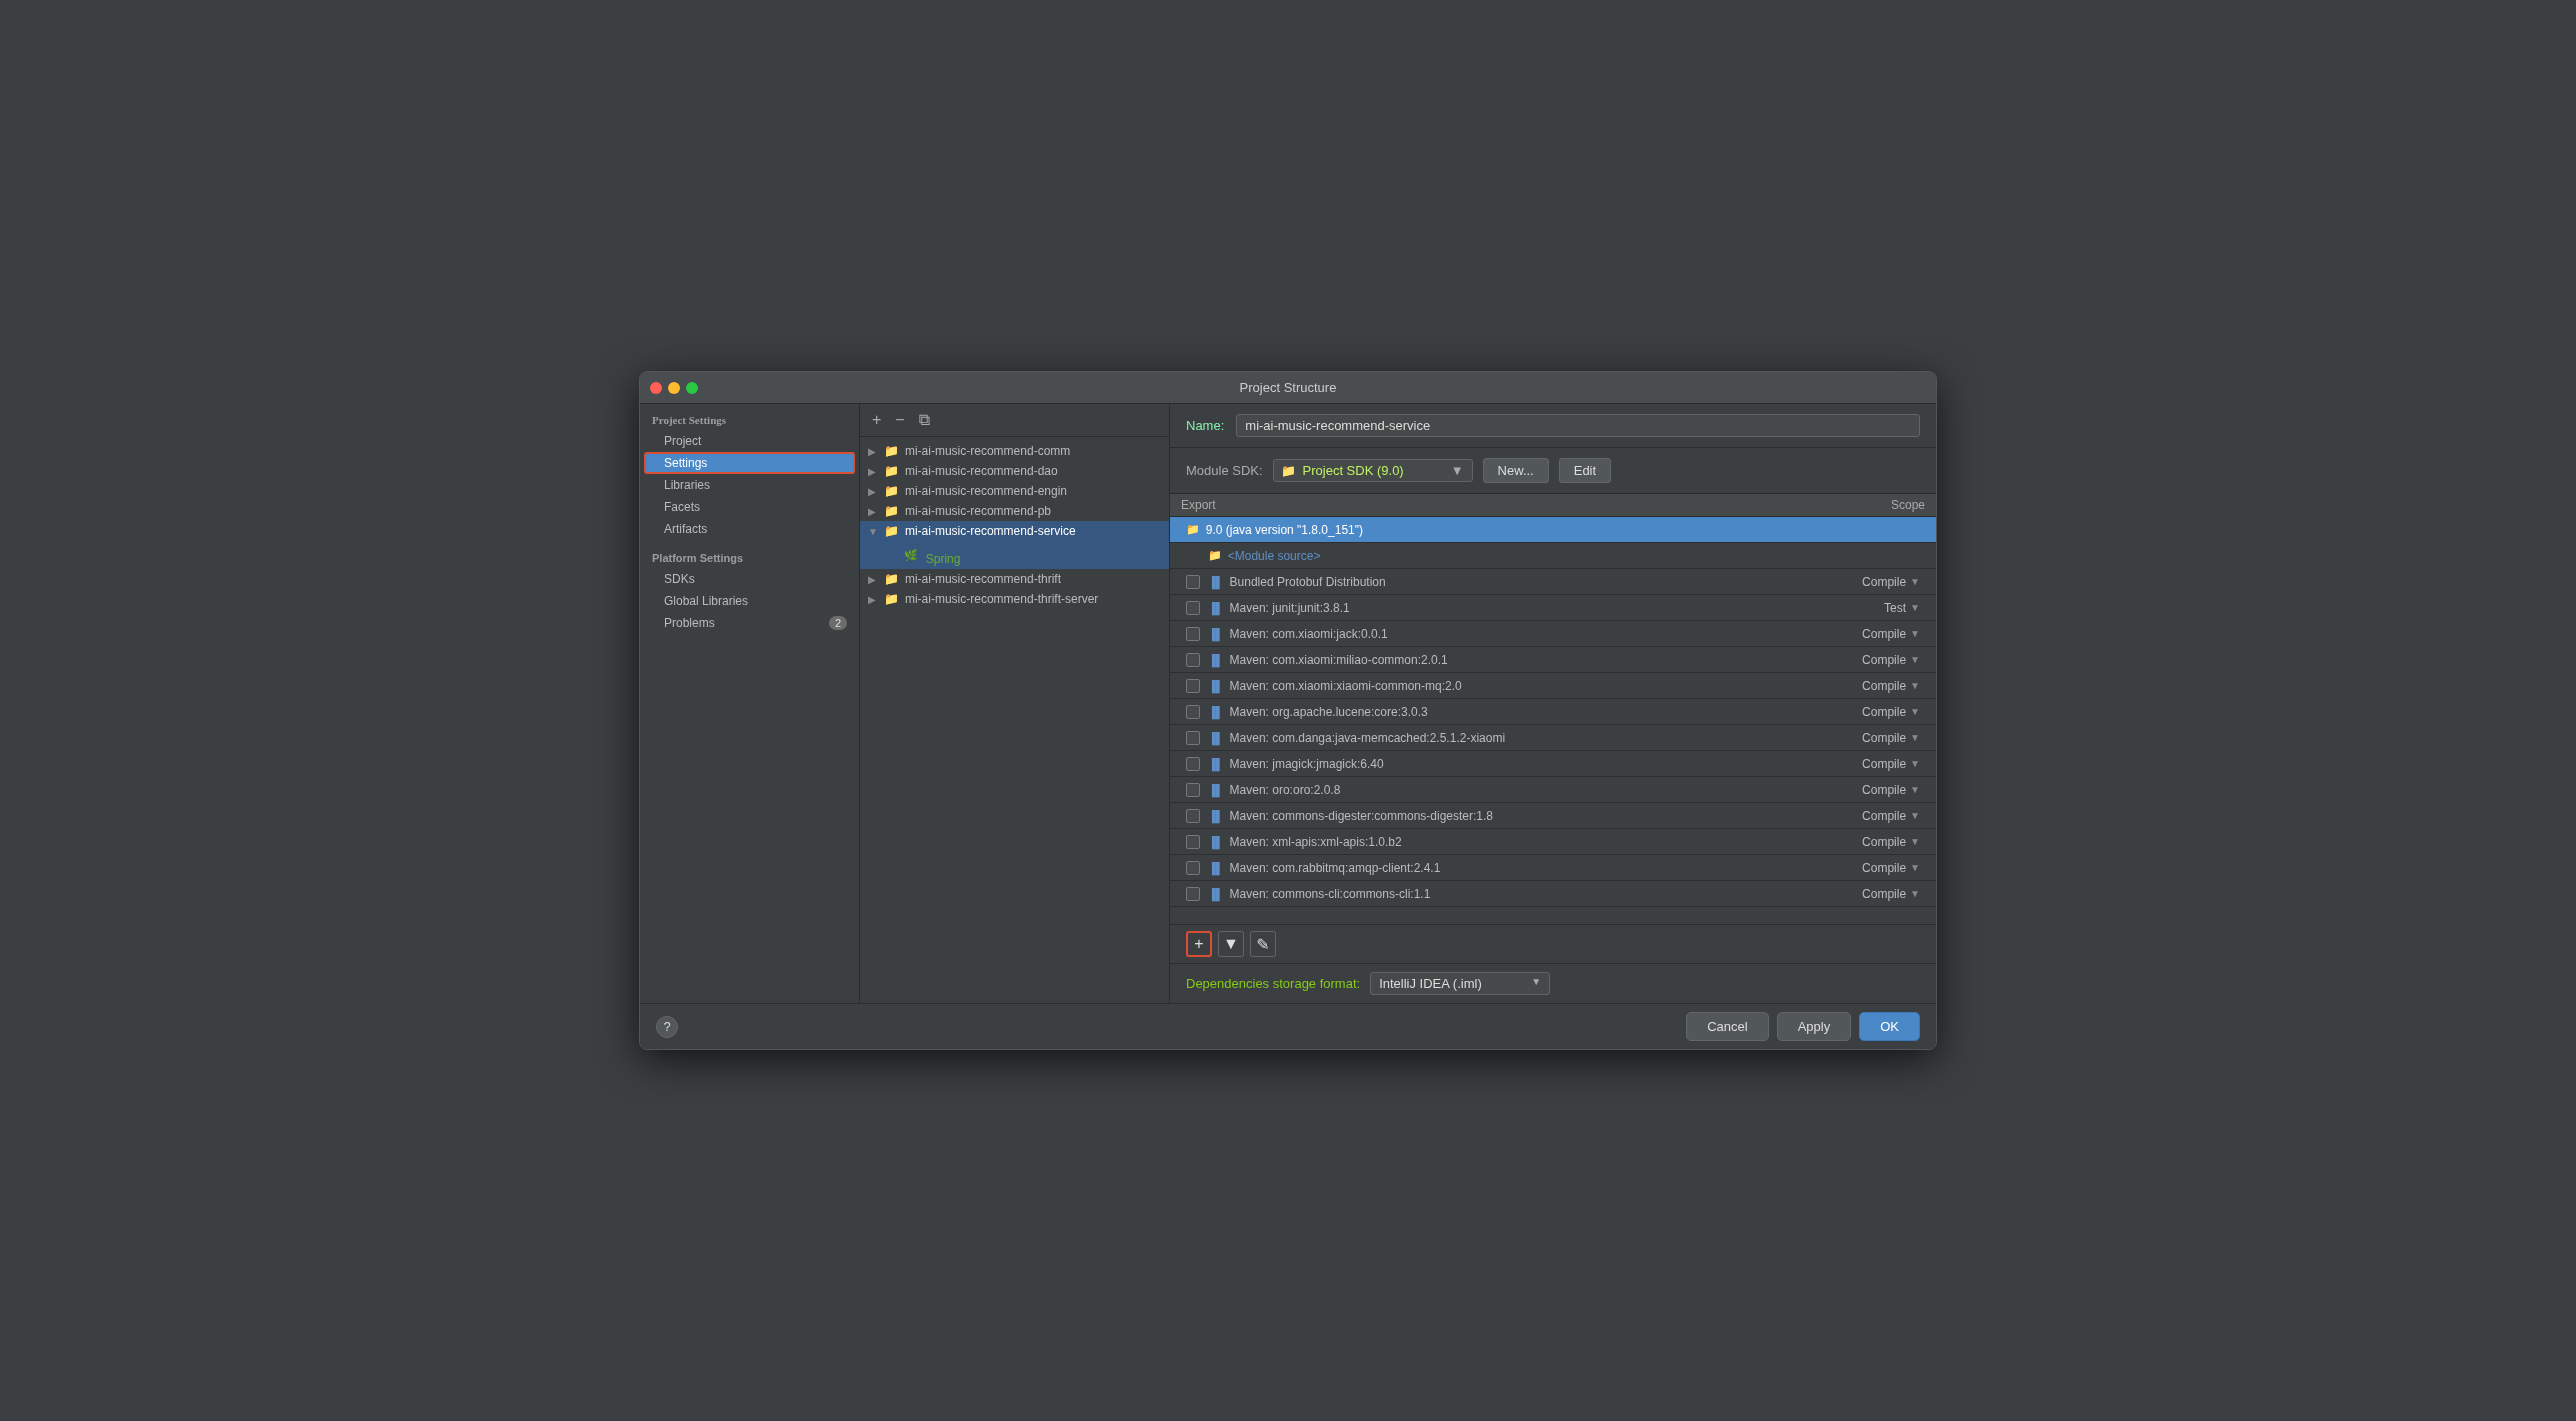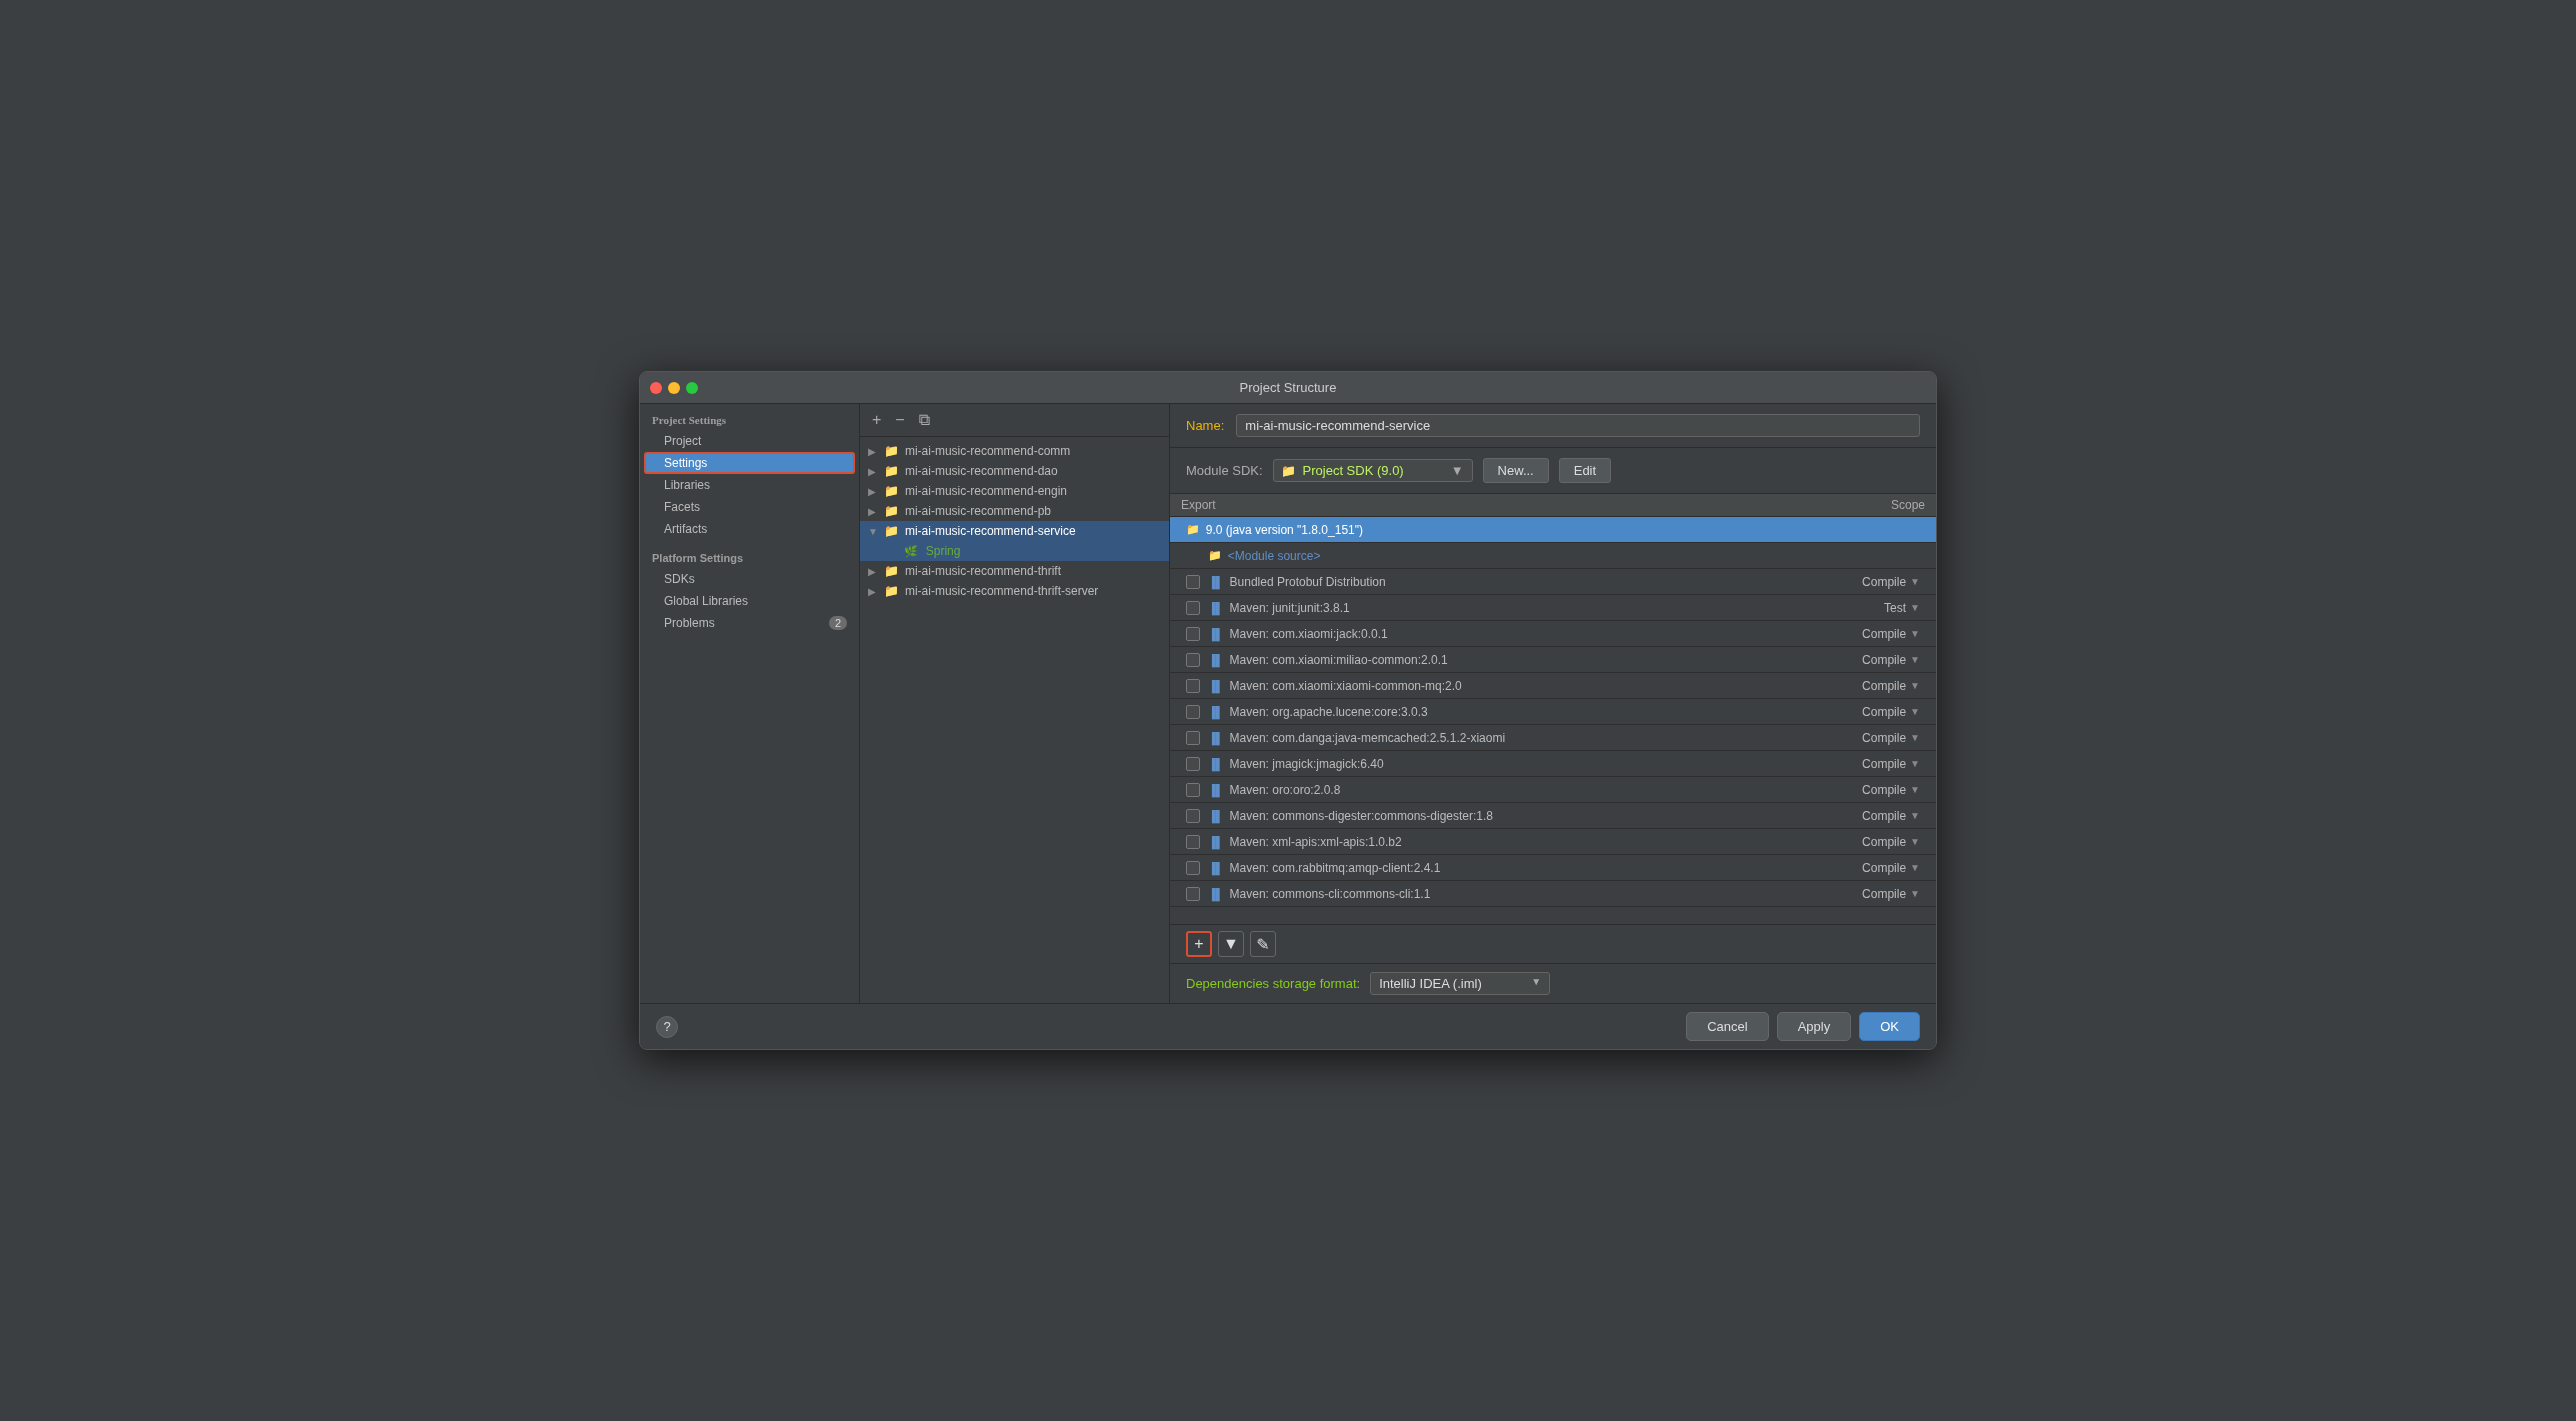--- a/index.html
+++ b/index.html
@@ -173,21 +173,21 @@
       background: #3c3f41;
       overflow: hidden;
     }
     .name-row {
       display: flex;
       align-items: center;
       padding: 10px 16px;
       gap: 12px;
       border-bottom: 1px solid #2b2b2b;
     }
-    .name-label { color: #eab308; font-size: 13px; }
+    .name-label { color: #86efac; font-size: 13px; }
     .name-input {
       flex: 1;
       background: #45494a;
       border: 1px solid #646464;
       color: #ddd;
       padding: 3px 8px;
       font-size: 13px;
       border-radius: 3px;
       outline: none;
     }
@@ -455,21 +455,21 @@
 
         <div class="tree-item selected">
           <span class="tree-arrow">▼</span>
           <span class="folder-icon">📁</span>
           <span>mi-ai-music-recommend-service</span>
         </div>
 
         <div class="tree-item selected" style="padding-left: 28px;">
           <span class="tree-arrow" style="color: transparent;">▶</span>
           <span class="spring-icon">🌿</span>
-          <span style="color:#6aaa3a; margin-left:4px;">Spring</span>
+          <span style="color:#6aaa3a; margin-left:4px;margin-top:8px;">Spring</span>
         </div>
 
         <div class="tree-item">
           <span class="tree-arrow">▶</span>
           <span class="folder-icon">📁</span>
           <span>mi-ai-music-recommend-thrift</span>
         </div>
 
         <div class="tree-item">
           <span class="tree-arrow">▶</span>

